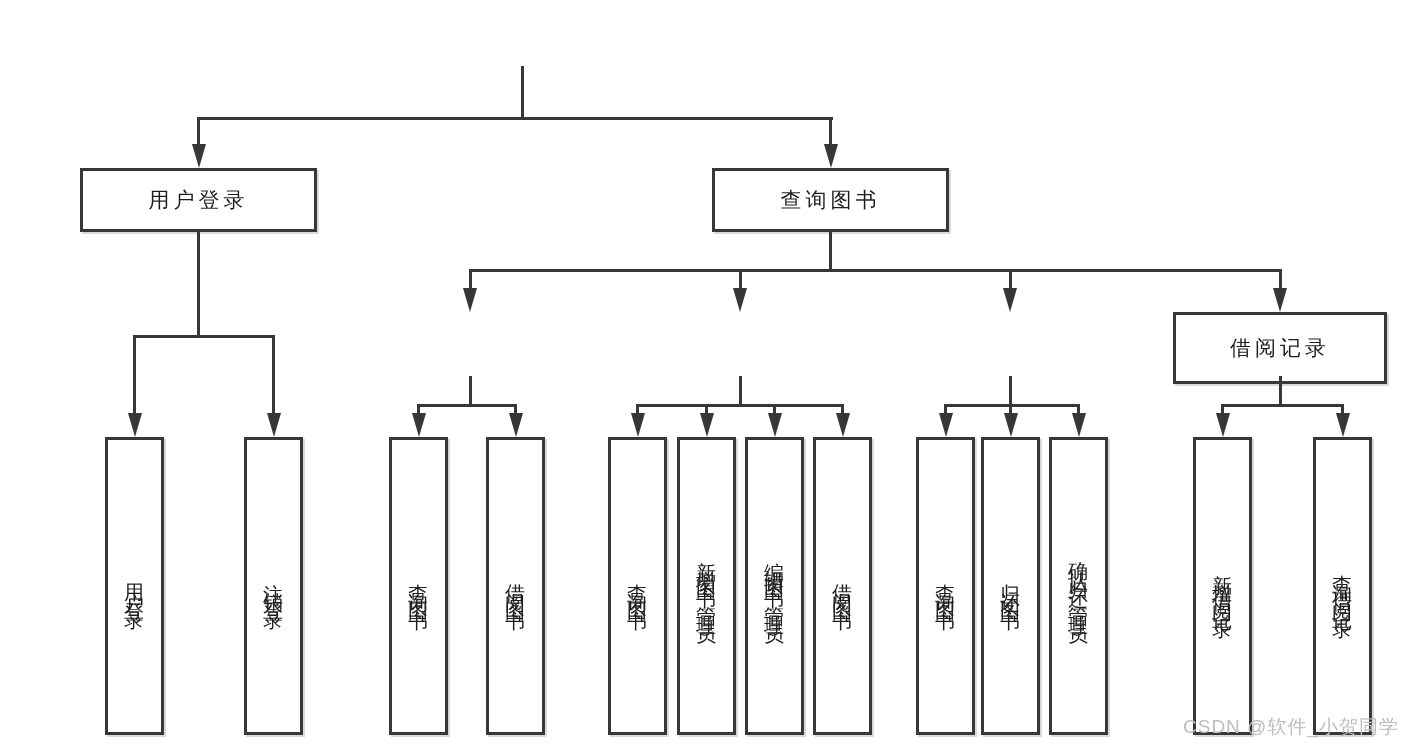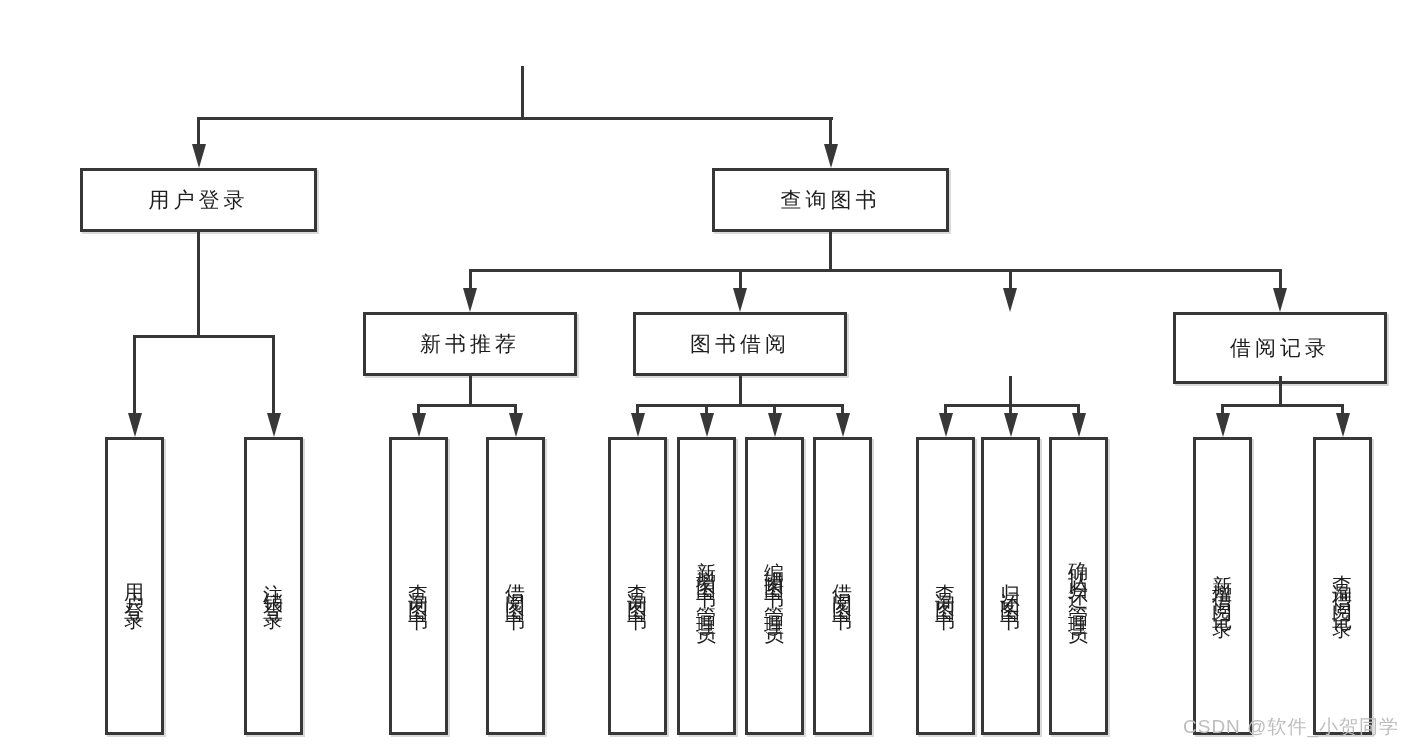--- a/index.html
+++ b/index.html
@@ -62,26 +62,20 @@
   <div class="hl" style="left:468.5px;top:269px;width:813px"></div>
   <div class="vl" style="left:468.5px;top:272px;height:18px"></div>
   <div class="arr" style="left:463px;top:288px"></div>
   <div class="vl" style="left:738.5px;top:272px;height:18px"></div>
   <div class="arr" style="left:733px;top:288px"></div>
   <div class="vl" style="left:1008.5px;top:272px;height:18px"></div>
   <div class="arr" style="left:1003px;top:288px"></div>
   <div class="vl" style="left:1278.5px;top:272px;height:18px"></div>
   <div class="arr" style="left:1273px;top:288px"></div>
 
-  <div class="node h" style="left:363px;top:312px;width:214px;height:64px">
-    <span>新书推荐</span>
-  </div>
-  <div class="node h" style="left:633px;top:312px;width:214px;height:64px">
-    <span>图书借阅</span>
-  </div>
   <div class="node h" style="left:1173px;top:312px;width:214px;height:72px">
     <span>借阅记录</span>
   </div>
 
   <div class="vl" style="left:468.5px;top:376px;height:29px"></div>
   <div class="hl" style="left:417px;top:404px;width:100px"></div>
   <div class="vl" style="left:417px;top:407px;height:8px"></div>
   <div class="arr" style="left:411.5px;top:413px"></div>
   <div class="vl" style="left:514px;top:407px;height:8px"></div>
   <div class="arr" style="left:508.5px;top:413px"></div>

